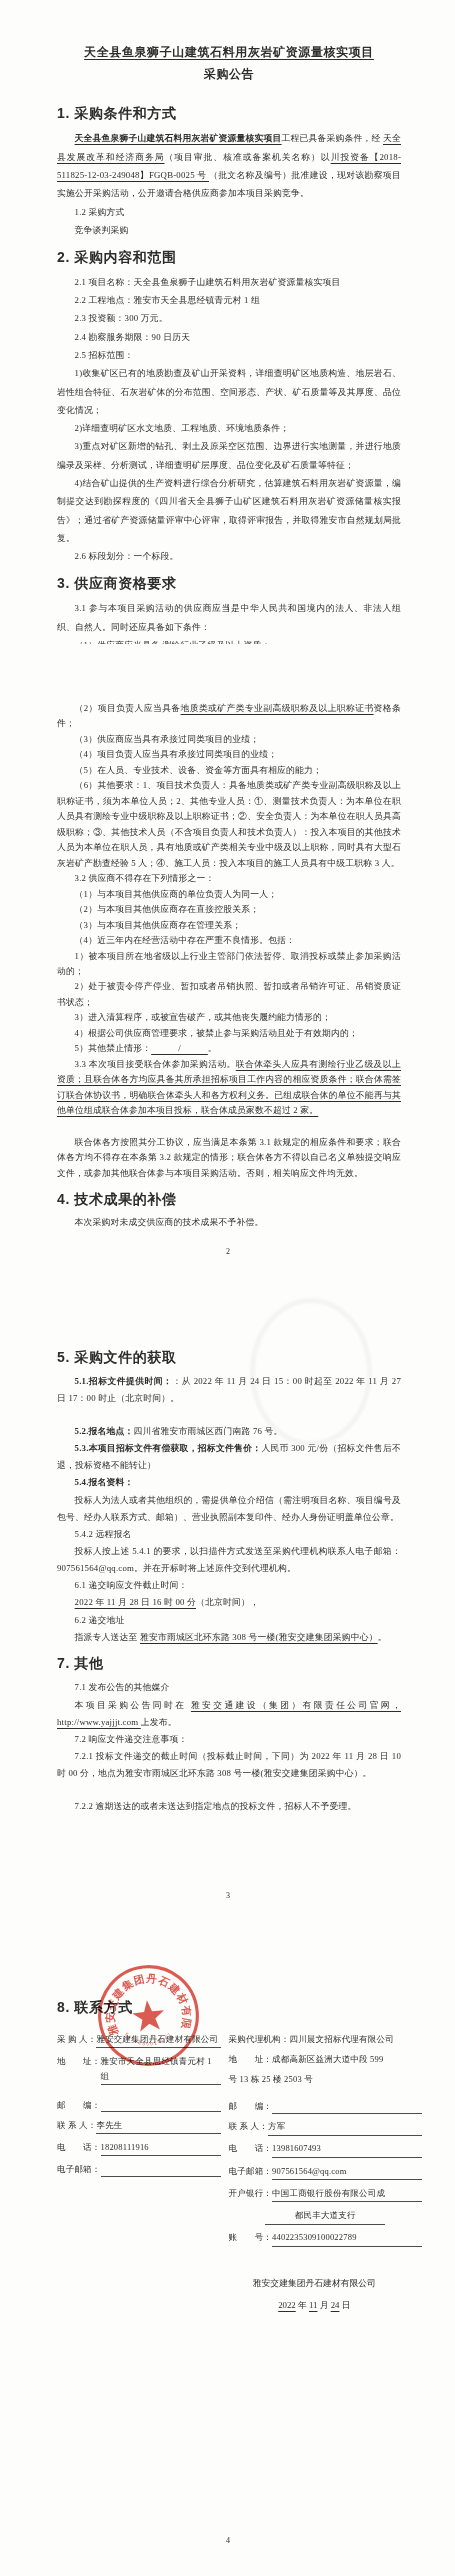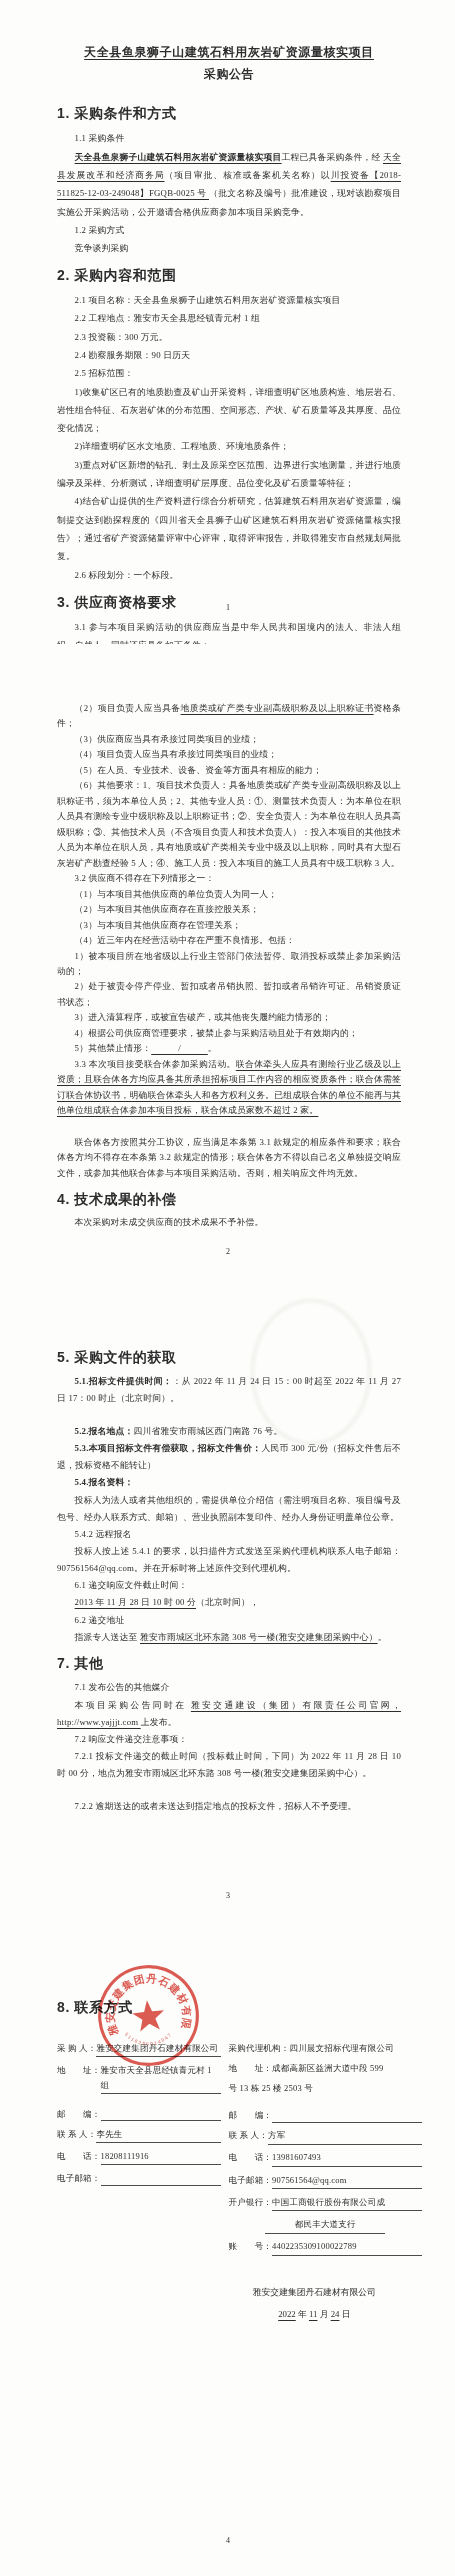--- a/index.html
+++ b/index.html
@@ -16,21 +16,21 @@
   #p4 .content{padding:57px 34px 0 57px;line-height:1.7;}
   .t-title{text-align:center;font-family:"Liberation Sans","DejaVu Sans",sans-serif;font-weight:700;font-size:12px;line-height:1.85;margin:0;text-indent:0;letter-spacing:0.6px;}
   .t-h1{font-family:"Liberation Sans","DejaVu Sans",sans-serif;font-weight:700;font-size:14px;line-height:1.8;margin:5.7px 0 2.8px;text-indent:0;letter-spacing:0.6px;}
   .t-p{margin:0;text-indent:2em;text-align:justify;letter-spacing:0.2px;}
   .t-sign{margin:0 0 8px;text-indent:0;}
   .gap{margin-top:16px;}
   .u{text-decoration:underline;text-underline-offset:2.8px;text-decoration-thickness:0.6px;}
   .b{font-weight:700;}
   .pagenum{position:absolute;bottom:32px;left:0;right:0;text-align:center;font-size:8px;color:#2d2d2d;}
   
-  .cols{display:flex;margin-top:21px;}
+  .cols{display:flex;margin-top:12px;}
   .col{box-sizing:border-box;}
   .col.left{width:47%;padding-right:8px;}
   .col.right{width:53%;}
   .crow{display:flex;font-size:8.5px;margin-bottom:5.7px;letter-spacing:0.2px;}
   .crow.mt{margin-top:12.5px;}
   .crow.centered{justify-content:center;}
   .clab{flex:0 0 auto;}
   .cval{flex:1 1 auto;min-height:1.2em;}
   .cval.ul{border-bottom:0.6px solid #4c4c4c;padding-bottom:1.1px;}
   .crow.centered .cval{flex:0 0 62%;text-align:center;}
@@ -41,21 +41,20 @@
   .ghost{position:absolute;left:250px;top:10.3px;width:112px;height:138px;border-radius:50%;border:5.1px solid rgba(185,180,165,0.12);filter:blur(1.1px);z-index:1;}
 </style>
 </head>
 <body>
 
 <section class="page" id="p1">
   <div class="content">
       <p class="t-title"><span class="u">天全县鱼泉狮子山建筑石料用灰岩矿资源量核实项目</span></p>
       <p class="t-title"><span>采购公告</span></p>
       <p class="t-h1 gap"><span>1. 采购条件和方式</span></p>
-      <p class="t-p"><span>1.1 采购条件</span></p>
       <p class="t-p"><span class="u b">天全县鱼泉狮子山建筑石料用灰岩矿资源量核实项目</span><span>工程已具备采购条件，经 </span><span class="u">天全县发展改革和经济商务局</span><span>（项目审批、核准或备案机关名称）以</span><span class="u">川投资备【2018-511825-12-03-249048】FGQB-0025 号 </span><span>（批文名称及编号）批准建设，现对该勘察项目实施公开采购活动，公开邀请合格供应商参加本项目采购竞争。</span></p>
       <p class="t-p"><span>1.2 采购方式</span></p>
       <p class="t-p"><span>竞争谈判采购</span></p>
       <p class="t-h1"><span>2. 采购内容和范围</span></p>
       <p class="t-p"><span>2.1 项目名称：天全县鱼泉狮子山建筑石料用灰岩矿资源量核实项目</span></p>
       <p class="t-p"><span>2.2 工程地点：雅安市天全县思经镇青元村 1 组</span></p>
       <p class="t-p"><span>2.3 投资额：300 万元。</span></p>
       <p class="t-p"><span>2.4 勘察服务期限：90 日历天</span></p>
       <p class="t-p"><span>2.5 招标范围：</span></p>
       <p class="t-p"><span>1)收集矿区已有的地质勘查及矿山开采资料，详细查明矿区地质构造、地层岩石、岩性组合特征、石灰岩矿体的分布范围、空间形态、产状、矿石质量等及其厚度、品位变化情况；</span></p>
@@ -100,21 +99,21 @@
   <div class="content">
       <p class="t-h1"><span>5. 采购文件的获取</span></p>
       <p class="t-p"><span class="b">5.1.招标文件提供时间：</span><span>：从 2022 年 11 月 24 日 15：00 时起至 2022 年 11 月 27 日 17：00 时止（北京时间）。</span></p>
       <p class="t-p gap"><span class="b">5.2.报名地点：</span><span>四川省雅安市雨城区西门南路 76 号。</span></p>
       <p class="t-p"><span class="b">5.3.本项目招标文件有偿获取，招标文件售价：</span><span>人民币 300 元/份（招标文件售后不退，投标资格不能转让）</span></p>
       <p class="t-p"><span class="b">5.4.报名资料：</span></p>
       <p class="t-p"><span>投标人为法人或者其他组织的，需提供单位介绍信（需注明项目名称、项目编号及包号、经办人联系方式、邮箱）、营业执照副本复印件、经办人身份证明盖单位公章。</span></p>
       <p class="t-p"><span>5.4.2 远程报名</span></p>
       <p class="t-p"><span>投标人按上述 5.4.1 的要求，以扫描件方式发送至采购代理机构联系人电子邮箱：907561564@qq.com。并在开标时将上述原件交到代理机构。</span></p>
       <p class="t-p"><span>6.1 递交响应文件截止时间：</span></p>
-      <p class="t-p"><span class="u">2013 年 11 月 28 日 10 时 00 分</span><span>（北京时间），</span></p>
+      <p class="t-p"><span class="u">2022 年 11 月 28 日 16 时 00 分</span><span>（北京时间），</span></p>
       <p class="t-p"><span>6.2 递交地址</span></p>
       <p class="t-p"><span>指派专人送达至 </span><span class="u">雅安市雨城区北环东路 308 号一楼(雅安交建集团采购中心）</span><span>。</span></p>
       <p class="t-h1"><span>7. 其他</span></p>
       <p class="t-p"><span>7.1 发布公告的其他媒介</span></p>
       <p class="t-p"><span>本项目采购公告同时在 </span><span class="u">雅安交通建设（集团）有限责任公司官网，http://www.yajjjt.com </span><span>上发布。</span></p>
       <p class="t-p"><span>7.2 响应文件递交注意事项：</span></p>
       <p class="t-p"><span>7.2.1 投标文件递交的截止时间（投标截止时间，下同）为 2022 年 11 月 28 日 10 时 00 分，地点为雅安市雨城区北环东路 308 号一楼(雅安交建集团采购中心）。</span></p>
       <p class="t-p gap"><span>7.2.2 逾期送达的或者未送达到指定地点的投标文件，招标人不予受理。</span></p>
     </div>
   <div class="pagenum">3</div>

